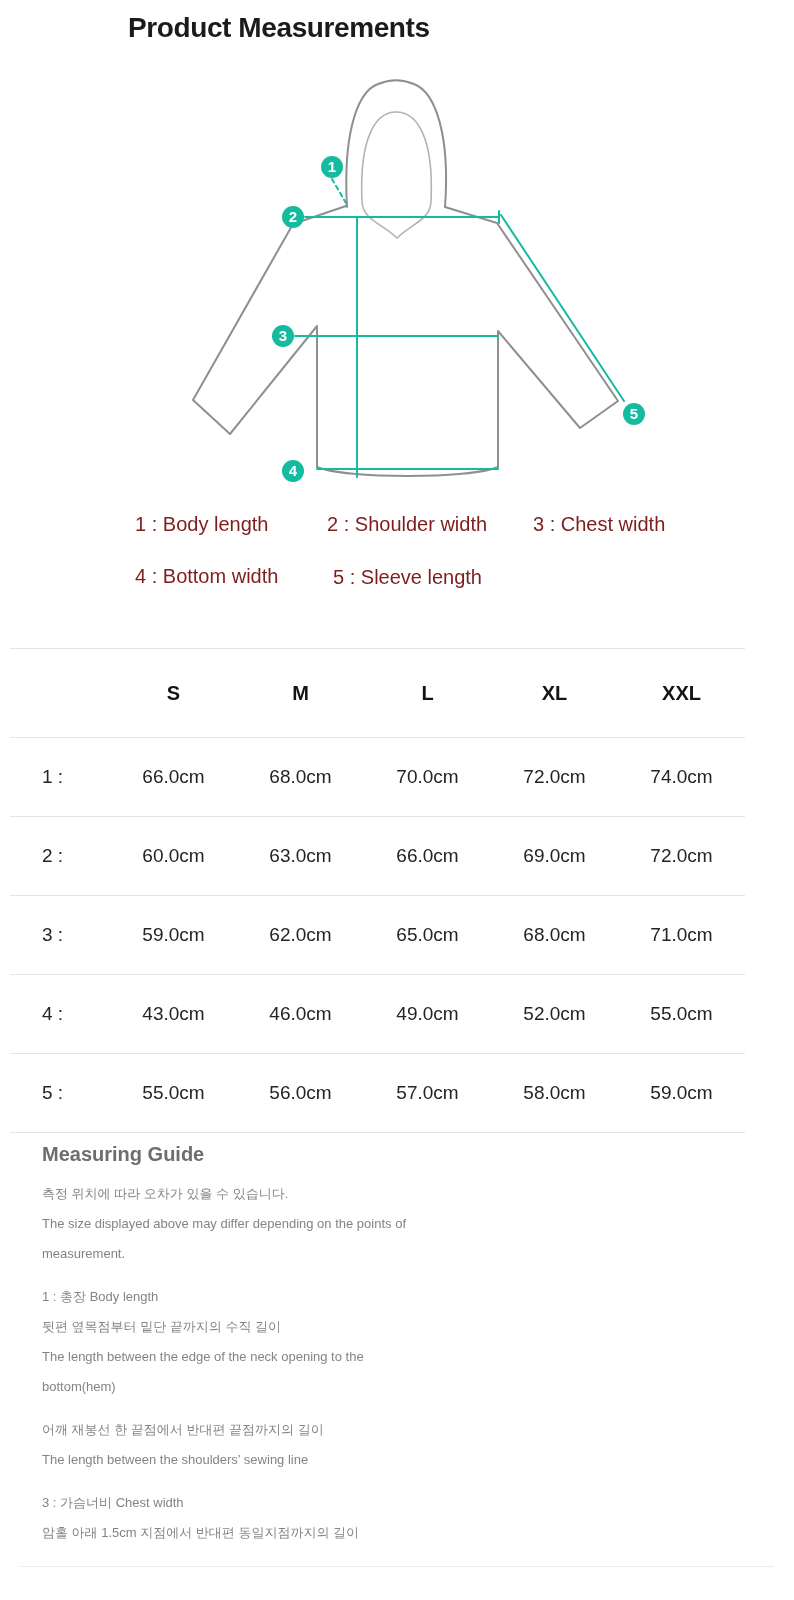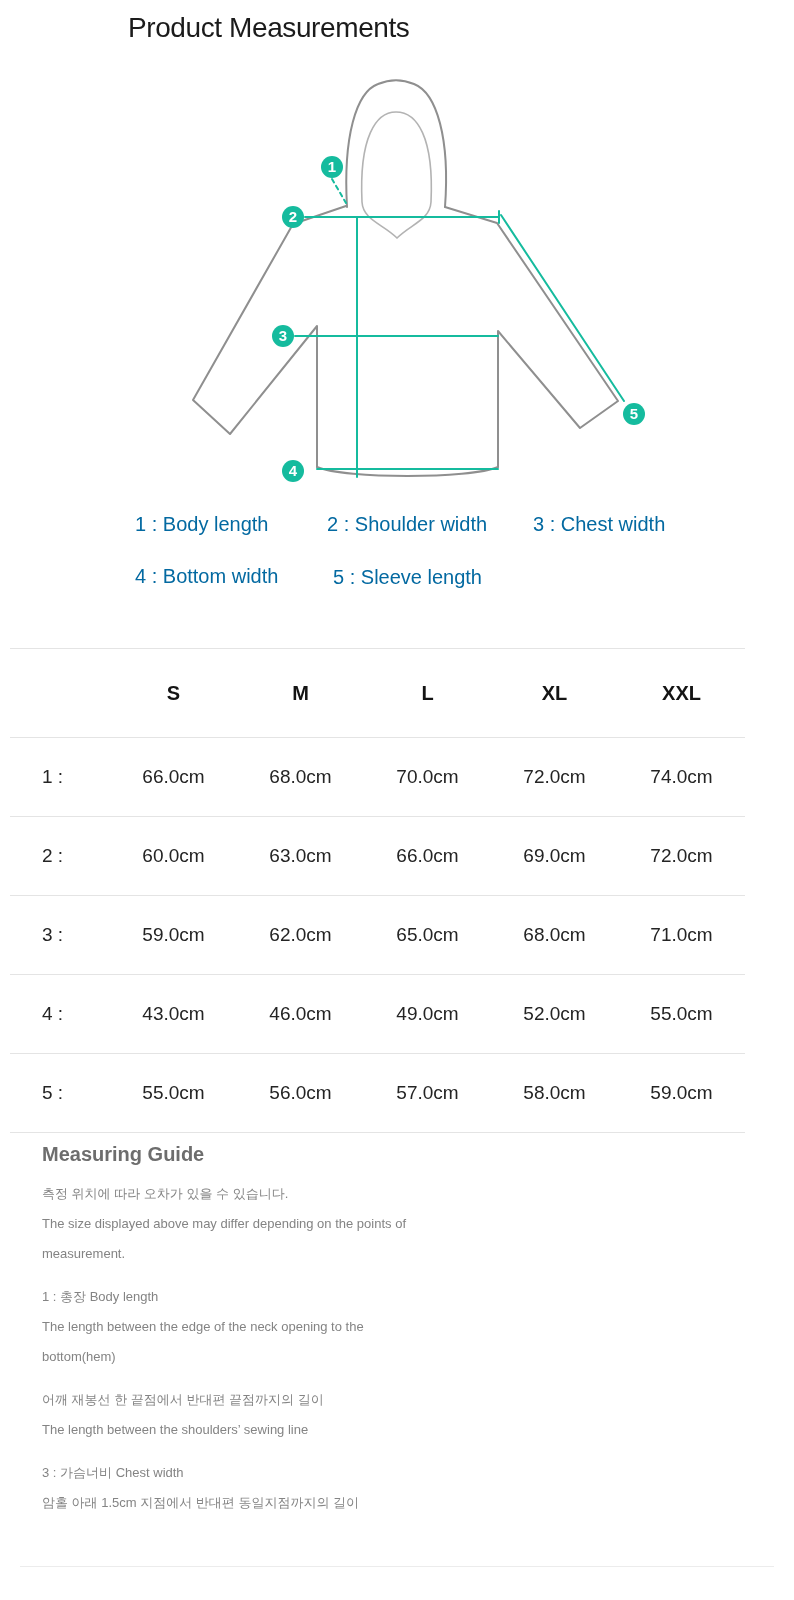--- a/index.html
+++ b/index.html
@@ -2,25 +2,25 @@
 <html><head>
 <meta charset="utf-8">
 <style>
   html,body { margin:0; padding:0; background:#ffffff; }
   .canvas {
     position:relative; width:794px; height:1600px; background:#ffffff;
     overflow:hidden; font-family:"Liberation Sans", sans-serif;
   }
   .title {
     position:absolute; left:128px; top:12px;
-    font-size:28px; font-weight:400; color:#1b1b1b; letter-spacing:-0.4px;
+    font-size:28px; font-weight:700; color:#1b1b1b; letter-spacing:-0.4px;
   }
   .diagram-svg { position:absolute; left:150px; top:75px; }
 
-  .legend-item { position:absolute; font-size:20px; color:#0369a1; white-space:nowrap; }
+  .legend-item { position:absolute; font-size:20px; color:#7f1d1d; white-space:nowrap; }
   .li-0 { left:135px; top:513px; }
   .li-1 { left:327px; top:513px; }
   .li-2 { left:533px; top:513px; }
   .li-3 { left:135px; top:557px;margin-top:8px; }
   .li-4 { left:333px; top:557px;margin-top:9px; }
 
   .size-table { position:absolute; left:10px; top:648px; width:735px; border-bottom:1px solid #e4e4e4; }
   .t-row { display:flex; align-items:center; border-top:1px solid #e4e4e4; box-sizing:border-box; }
   .t-row.header { height:89px; }
   .t-row.data { height:79px; }
@@ -133,20 +133,21 @@
   </div>
 
   <div class="guide">
     <div class="guide-heading">Measuring Guide</div>
     <div class="g-line">측정 위치에 따라 오차가 있을 수 있습니다.</div>
     <div class="g-line">The size displayed above may differ depending on the points of</div>
     <div class="g-line">measurement.</div>
 
     <div class="g-section">
       <div class="g-line">1 : 총장 Body length</div>
+      <div class="g-line">뒷편 옆목점부터 밑단 끝까지의 수직 길이</div>
       <div class="g-line">The length between the edge of the neck opening to the</div>
       <div class="g-line">bottom(hem)</div>
     </div>
 
     <div class="g-section">
       <div class="g-line">어깨 재봉선 한 끝점에서 반대편 끝점까지의 길이</div>
       <div class="g-line">The length between the shoulders’ sewing line</div>
     </div>
 
     <div class="g-section">

